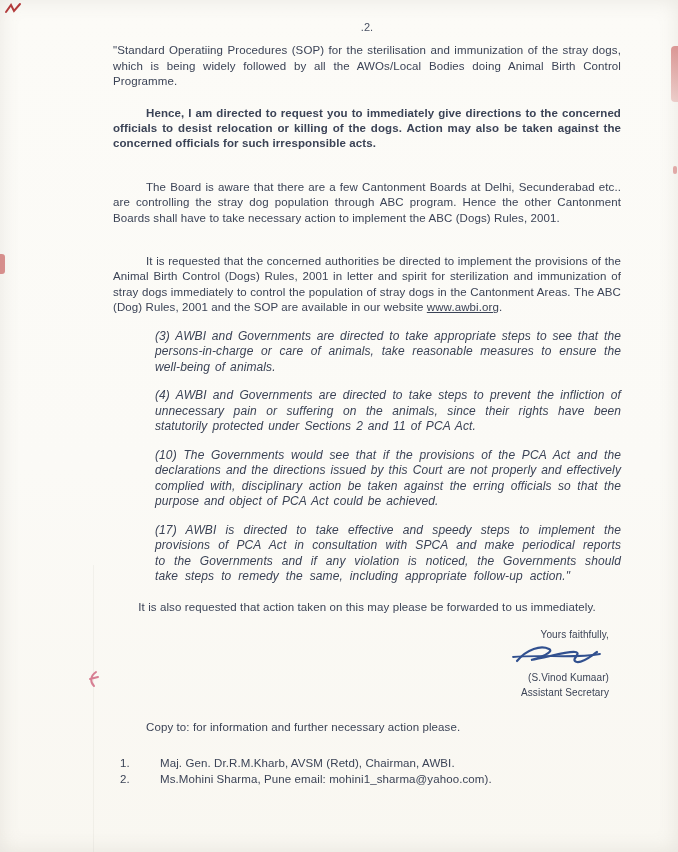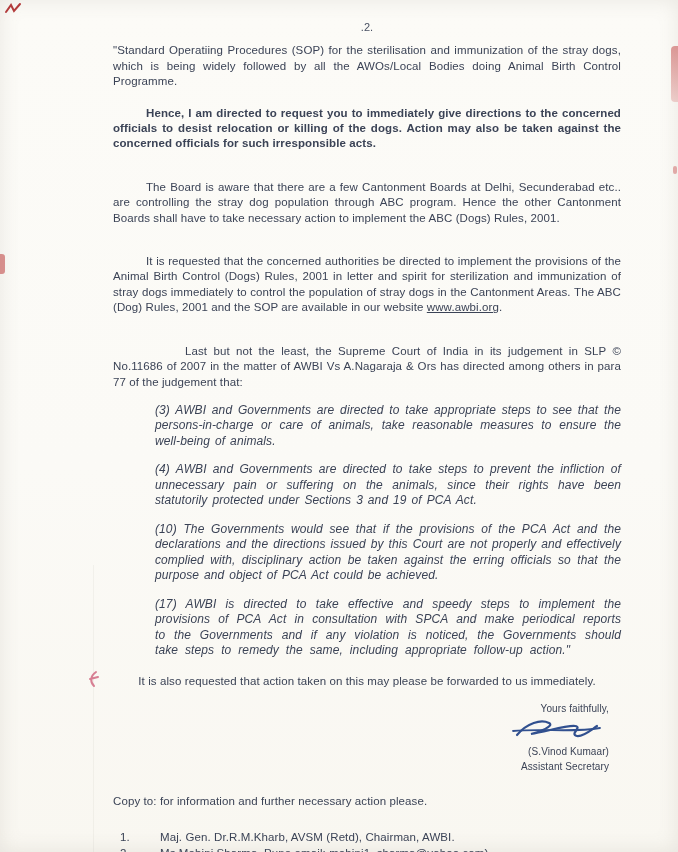--- a/index.html
+++ b/index.html
@@ -30,21 +30,21 @@
     margin:13px 0 0 42px;
     font-size:12px;line-height:15.5px;word-spacing:1.5px;
   }
   .quote-wide{word-spacing:3.5px;}
   .closing{margin-top:15px;text-align:center;}
   .sig-block{
     margin-top:9px;margin-right:12px;
     text-align:right;font-size:10px;line-height:15px;
   }
   .sig-scribble{height:26px;margin:1px 6px 1px 0;}
-  .copy-to{margin-top:20px;text-align:left;}
+  .copy-to{margin-top:20px;text-align:left;margin-left:33px;}
   .dist-list{margin-top:20px;}
   .dist-row{display:flex;line-height:16px;}
   .dist-num{width:40px;padding-left:7px;flex:none;}
   .artifact{position:absolute;}
   .smear-right{
     right:0;top:46px;width:7px;height:56px;border-radius:4px 0 0 4px;
     background:linear-gradient(180deg,rgba(196,74,74,.55),rgba(216,122,122,.32));
   }
   .speck-right{
     right:1px;top:166px;width:4px;height:8px;border-radius:2px;
@@ -86,25 +86,24 @@
     <p class="para" style="margin-top:4px;">"Standard Operatiing Procedures (SOP) for the sterilisation and immunization of the stray dogs, which is being widely followed by all the AWOs/Local Bodies doing Animal Birth Control Programme.</p>
 
     <p class="para indent" style="margin-top:16px;font-weight:bold;">Hence, I am directed to request you to immediately give directions to the concerned officials to desist relocation or killing of the dogs. Action may also be taken against the concerned officials for such irresponsible acts.</p>
 
     <p class="para indent">The Board is aware that there are a few Cantonment Boards at Delhi, Secunderabad etc.. are controlling the stray dog population through ABC program. Hence the other Cantonment Boards shall have to take necessary action to implement the ABC (Dogs) Rules, 2001.</p>
 
     <p class="para indent">
       <span>It is requested that the concerned authorities be directed to implement the provisions of the Animal Birth Control (Dogs) Rules, 2001 in letter and spirit for sterilization and immunization of stray dogs immediately to control the population of stray dogs in the Cantonment Areas. The ABC (Dog) Rules, 2001 and the SOP are available in our website </span><span class="link">www.awbi.org</span><span>.</span>
     </p>
 
-    <p class="para indent-lg">Last but not the least, the Supreme Court of India in its judgement in SLP © No.11686 of 2007 in the matter of AWBI Vs A.Nagaraja &amp; Ors has directed among others in para 77 of the judgement that:</p>
 
     <div>
       <p class="quote">(3) AWBI and Governments are directed to take appropriate steps to see that the persons-in-charge or care of animals, take reasonable measures to ensure the well-being of animals.</p>
-      <p class="quote">(4) AWBI and Governments are directed to take steps to prevent the infliction of unnecessary pain or suffering on the animals, since their rights have been statutorily protected under Sections 3 and 19 of PCA Act.</p>
+      <p class="quote">(4) AWBI and Governments are directed to take steps to prevent the infliction of unnecessary pain or suffering on the animals, since their rights have been statutorily protected under Sections 2 and 11 of PCA Act.</p>
       <p class="quote">(10) The Governments would see that if the provisions of the PCA Act and the declarations and the directions issued by this Court are not properly and effectively complied with, disciplinary action be taken against the erring officials so that the purpose and object of PCA Act could be achieved.</p>
       <p class="quote quote-wide">(17) AWBI is directed to take effective and speedy steps to implement the provisions of PCA Act in consultation with SPCA and make periodical reports to the Governments and if any violation is noticed, the Governments should take steps to remedy the same, including appropriate follow-up action."</p>
     </div>
 
     <p class="para closing">It is also requested that action taken on this may please be forwarded to us immediately.</p>
 
     <div class="sig-block">
       <div>Yours faithfully,</div>
       <div class="sig-scribble">
         <svg width="92" height="26" viewBox="0 0 92 26">

